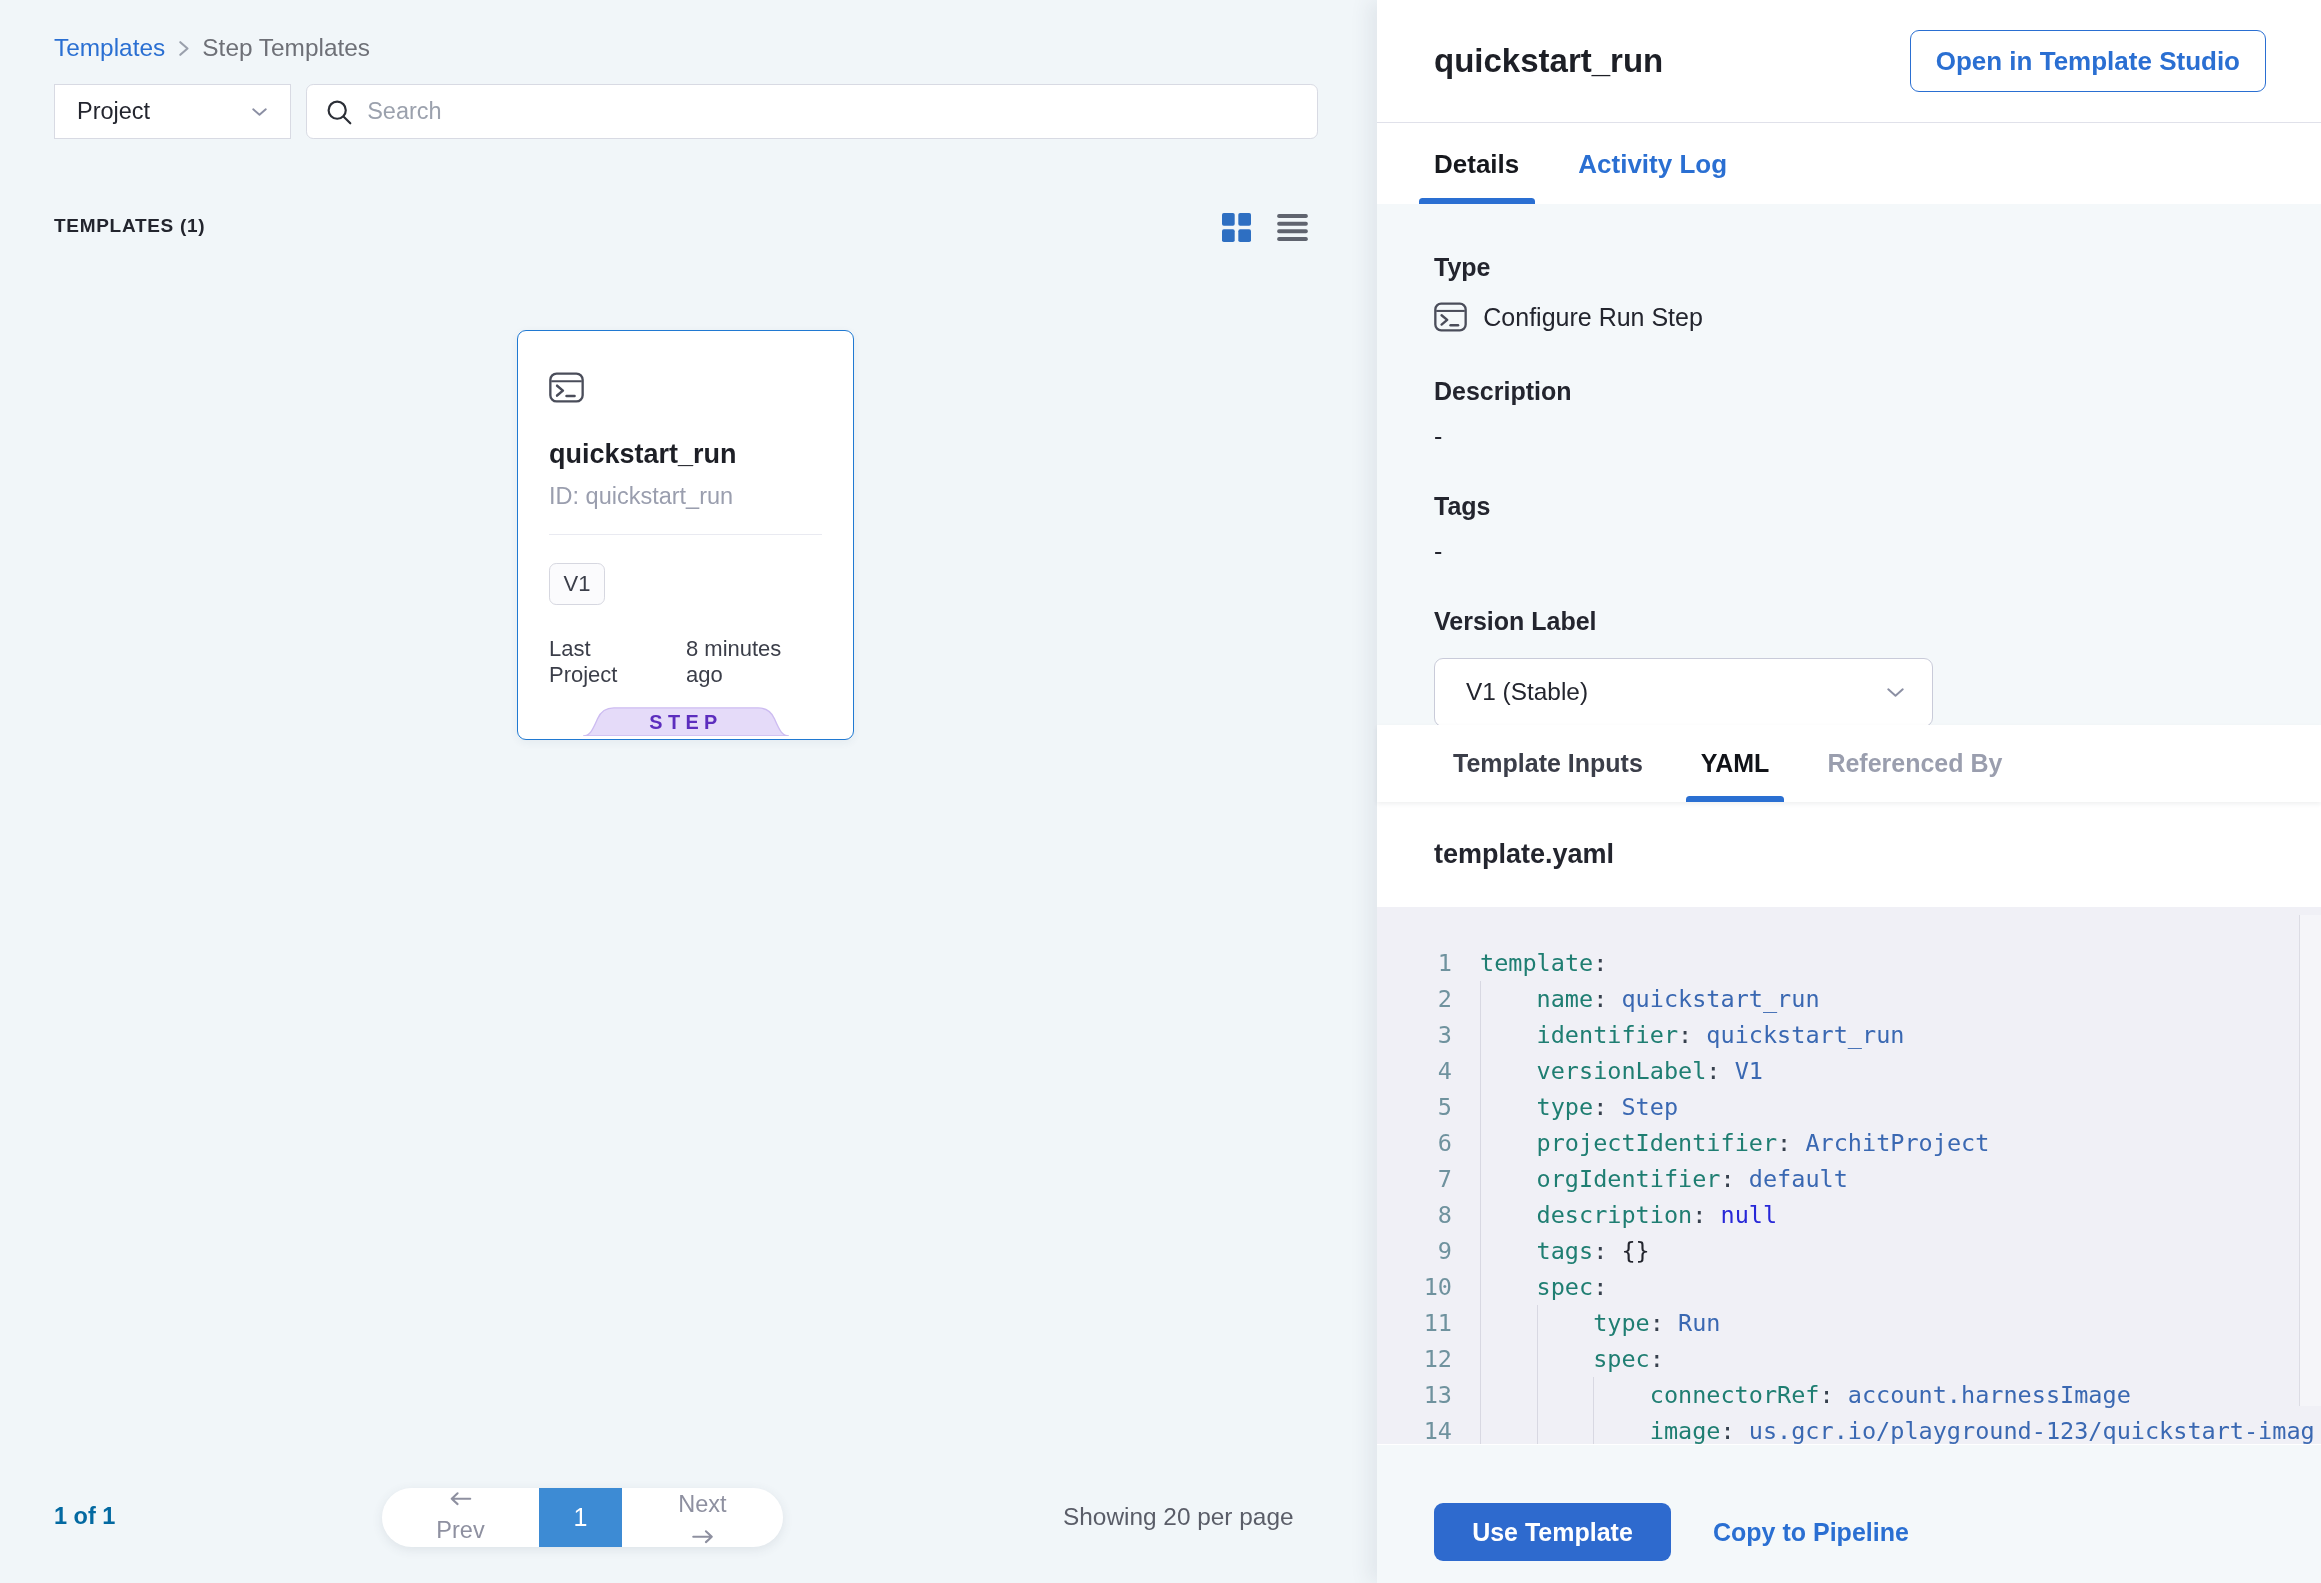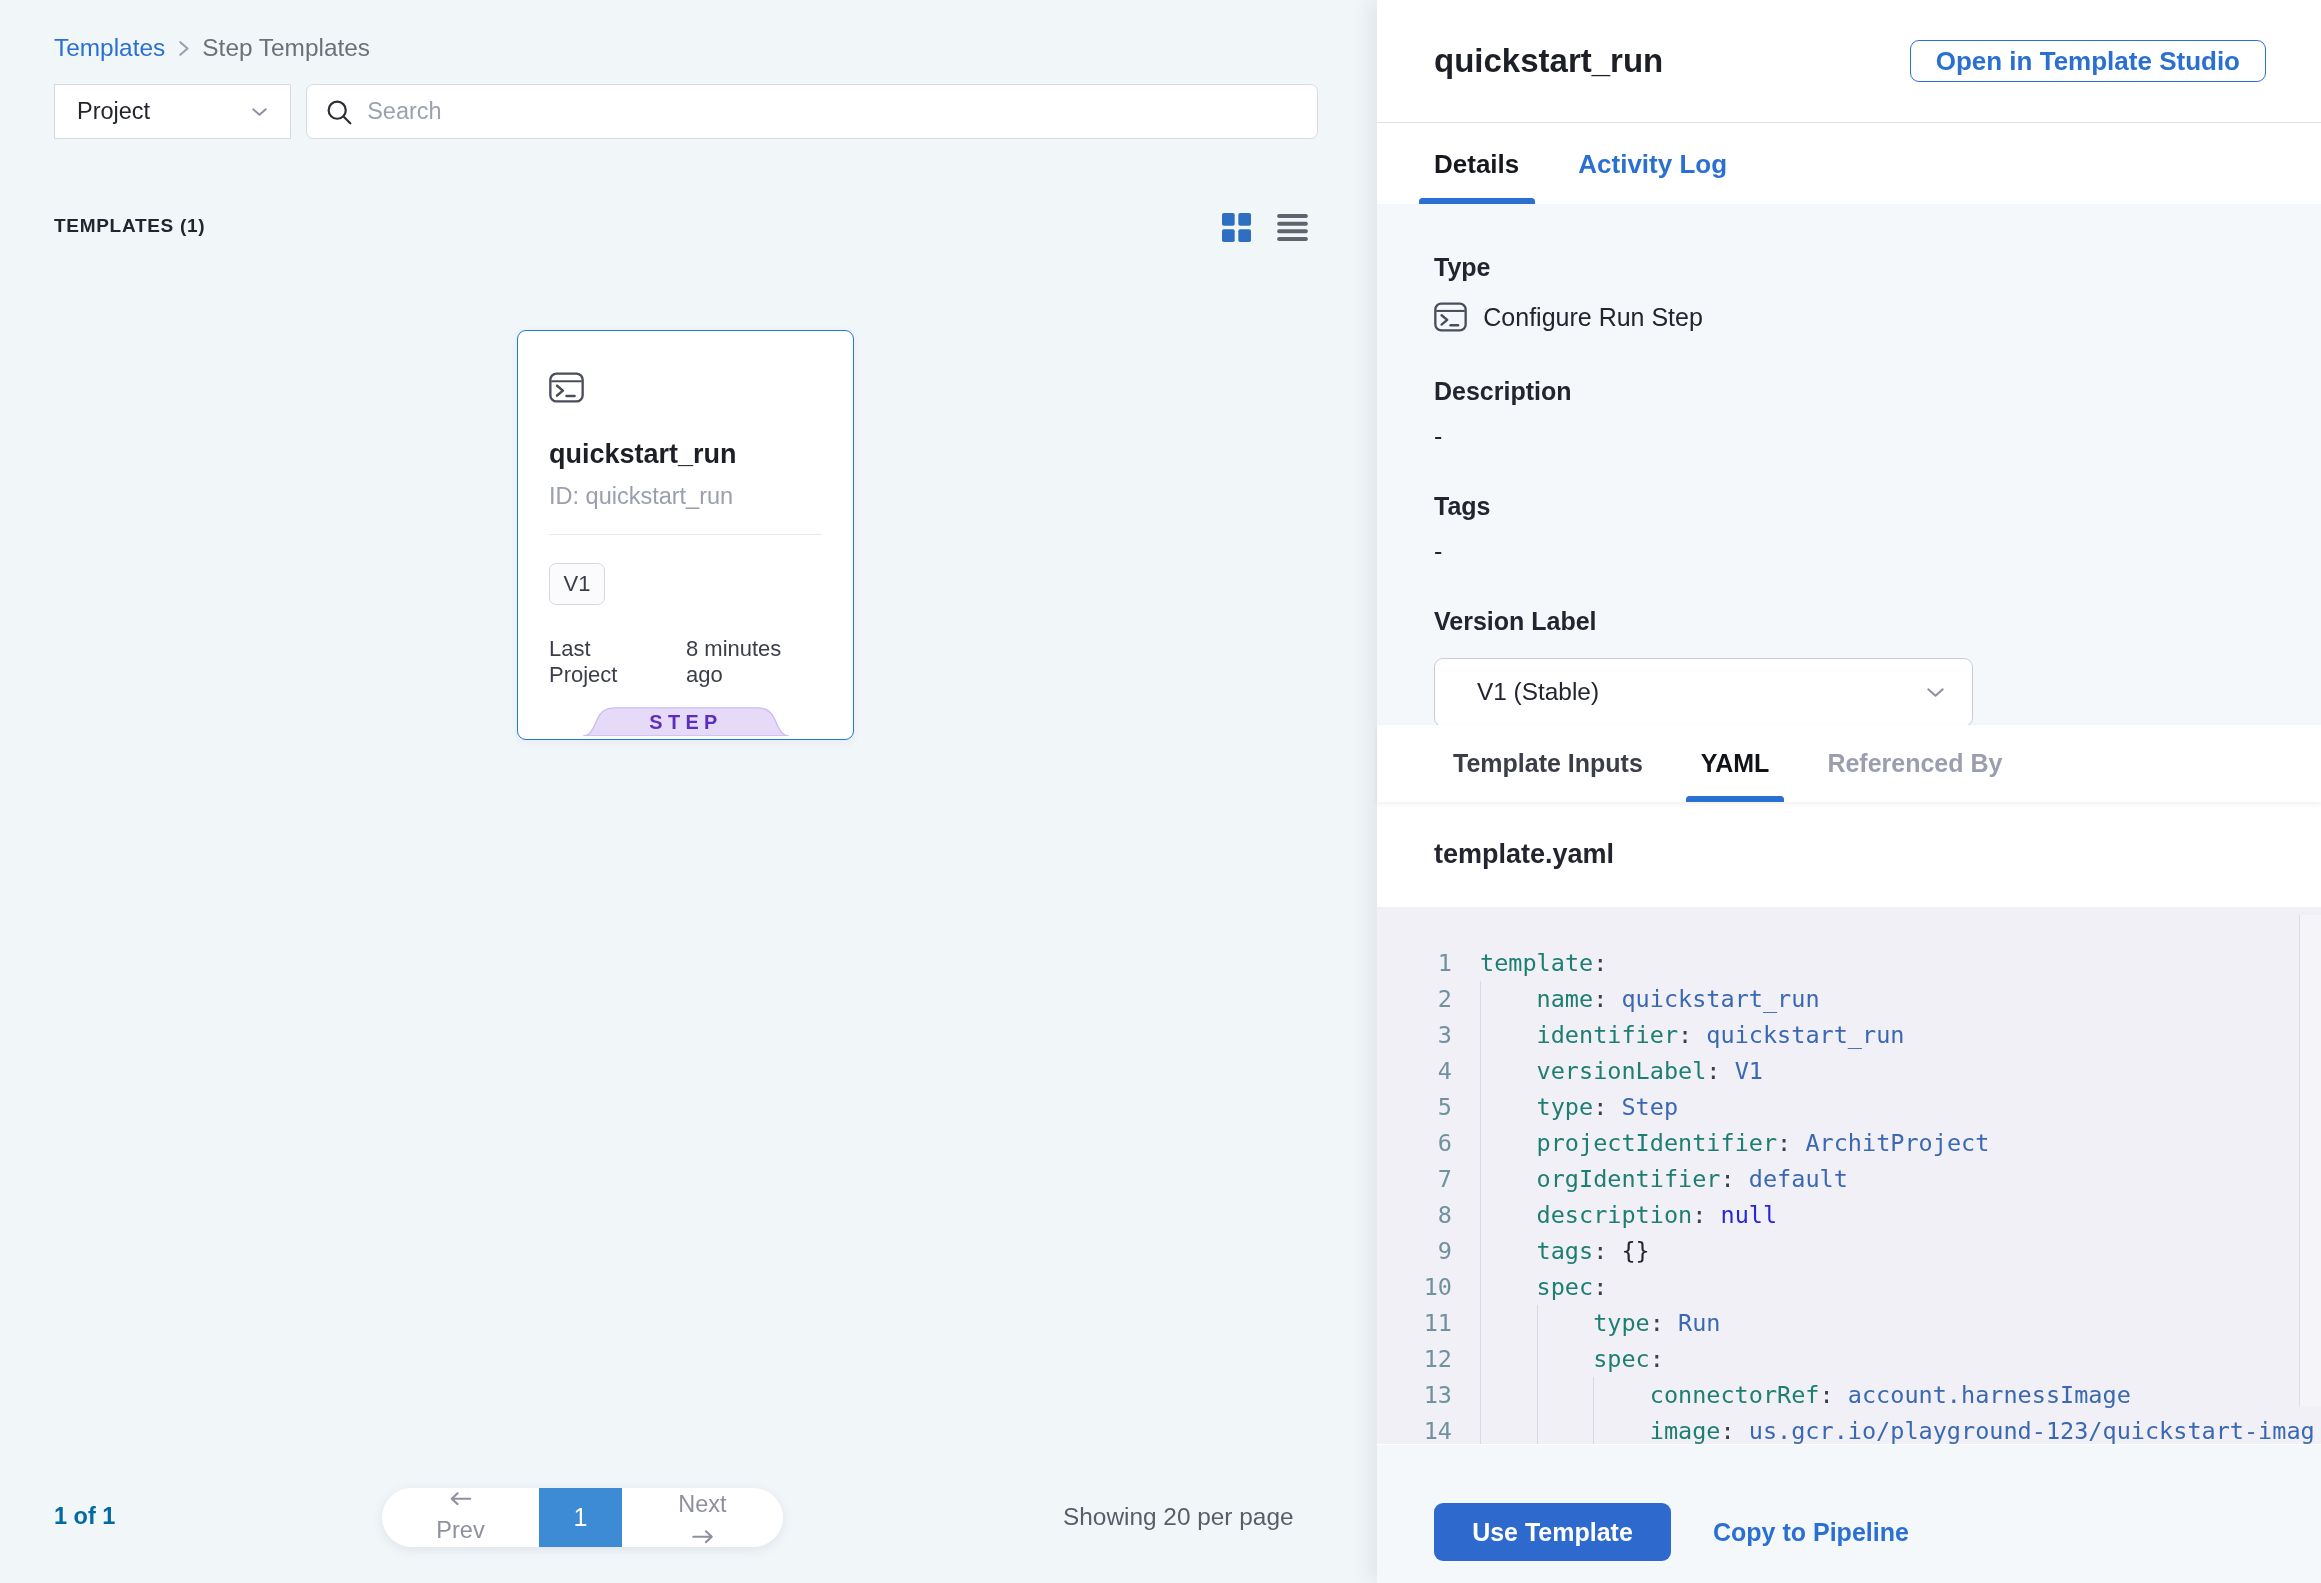--- a/index.html
+++ b/index.html
@@ -35,32 +35,32 @@
   .pager-btn{display:flex;align-items:center;justify-content:center;gap:11px;font-size:23.5px;color:#8e90a0;cursor:pointer;flex-direction:column;}
   .pager-prev{width:157px;}
   .pager-next{width:161px;}
   .pager-page{width:83px;background:#3d8bd4;color:#fff;display:flex;align-items:center;justify-content:center;font-size:25px;cursor:pointer;}
   .per-page{position:absolute;left:1063px;top:1503px;font-size:24.4px;color:#5a5d68;}
 
   
   .right-panel{position:absolute;left:1377px;top:0;width:944px;height:1583px;background:#fff;box-shadow:-9px 0 18px rgba(50,60,90,.08);}
   .rp-header{position:absolute;top:0;left:0;right:0;height:123px;border-bottom:0.9px solid #e0e1ea;display:flex;align-items:center;justify-content:space-between;padding:0 55px 0 57px;box-sizing:border-box;}
   .panel-title{font-size:33px;font-weight:700;color:#1d1f26;}
-  .open-studio-btn{height:42px;border:1.8px solid #2a6fd2;border-radius:9px;background:#fff;color:#2a6fd2;font-size:26px;font-weight:700;padding:0 25px;display:flex;align-items:center;cursor:pointer;box-sizing:border-box;font-family:inherit;}
+  .open-studio-btn{height:62px;border:1.8px solid #2a6fd2;border-radius:9px;background:#fff;color:#2a6fd2;font-size:26px;font-weight:700;padding:0 25px;display:flex;align-items:center;cursor:pointer;box-sizing:border-box;font-family:inherit;}
   .rp-tabs{position:absolute;top:124px;left:0;right:0;height:80px;display:flex;align-items:center;gap:59px;padding-left:57px;box-sizing:border-box;background:#fff;}
   .tab{position:relative;height:100%;display:flex;align-items:center;font-size:26px;cursor:pointer;}
   .tab-active{font-weight:700;color:#16181d;}
   .tab-active::after{content:"";position:absolute;left:-15.4px;right:-15.4px;bottom:0;height:6.3px;background:#2a6fd2;border-radius:3.6px 3.6px 0 0;}
   .tab-link{color:#2a6fd2;font-weight:600;}
   .rp-details{position:absolute;top:204px;left:0;right:0;height:522px;background:#f4f8fa;padding:51px 0 0 57px;box-sizing:border-box;}
   .d-label{font-size:25px;font-weight:700;color:#23252e;line-height:1;}
   .type-row{margin-top:22px;display:flex;align-items:center;gap:16.3px;font-size:25px;color:#23252e;}
   .d-dash{margin-top:20px;font-size:25px;color:#23252e;line-height:1;}
   .mt-desc{margin-top:47px;} .mt-tags{margin-top:45px;}
-  .version-select{margin-top:23.5px;width:539px;height:69px;background:#fff;border:1.4px solid #c9cbd9;border-radius:9px;display:flex;align-items:center;justify-content:space-between;padding:0 27px 0 42px;box-sizing:border-box;font-size:24.4px;color:#23252e;cursor:pointer;}
+  .version-select{margin-top:23.5px;width:499px;height:69px;background:#fff;border:1.4px solid #c9cbd9;border-radius:9px;display:flex;align-items:center;justify-content:space-between;padding:0 27px 0 31px;box-sizing:border-box;font-size:24.4px;color:#23252e;cursor:pointer;}
   .rp-subtabs{position:absolute;top:725px;left:0;right:0;height:77px;background:#fff;display:flex;align-items:center;gap:58px;padding-left:76px;box-sizing:border-box;box-shadow:0 1.8px 4.5px rgba(30,40,60,.07);z-index:2;}
   .subtab{position:relative;height:100%;display:flex;align-items:center;font-size:25px;font-weight:600;color:#3b3e49;cursor:pointer;}
   .subtab-active{font-weight:700;color:#111318;}
   .subtab-active::after{content:"";position:absolute;left:-14.5px;right:-14.5px;bottom:0;height:6.3px;background:#2a6fd2;border-radius:3.6px 3.6px 0 0;}
   .subtab-muted{color:#9a9eae;}
   .rp-filebar{position:absolute;top:802px;left:0;right:0;height:105px;background:#fff;display:flex;align-items:center;padding-left:57px;box-sizing:border-box;}
   .yaml-filename{font-size:27px;font-weight:700;color:#23252e;}
   .rp-code{position:absolute;top:907px;left:0;right:0;height:537px;background:#f0f0f6;overflow:hidden;padding-top:38px;box-sizing:border-box;font-family:"DejaVu Sans Mono",monospace;font-size:23.5px;line-height:36px;}
   .code-line{display:flex;height:36px;white-space:pre;}
   .ln{width:75px;flex:none;text-align:right;color:#6f929e;}

